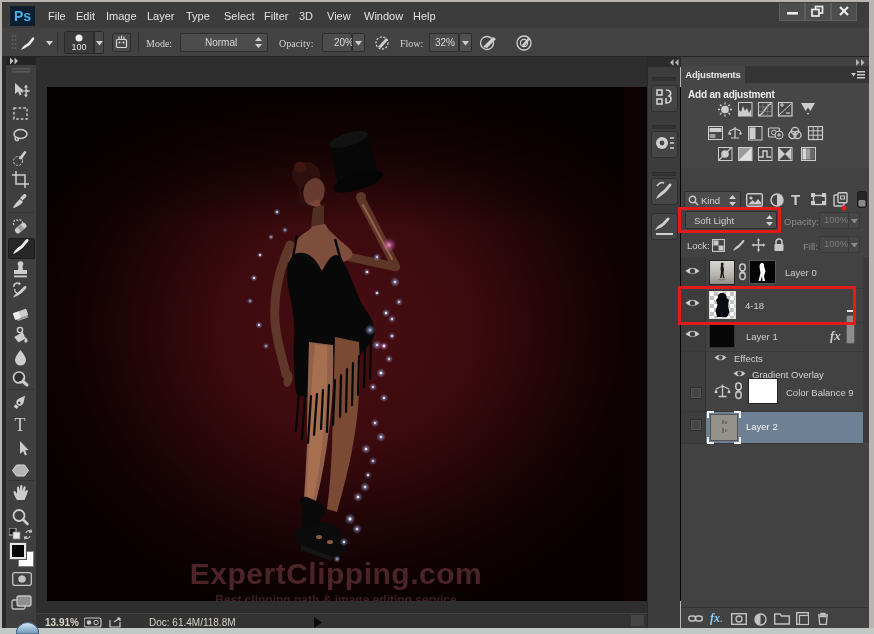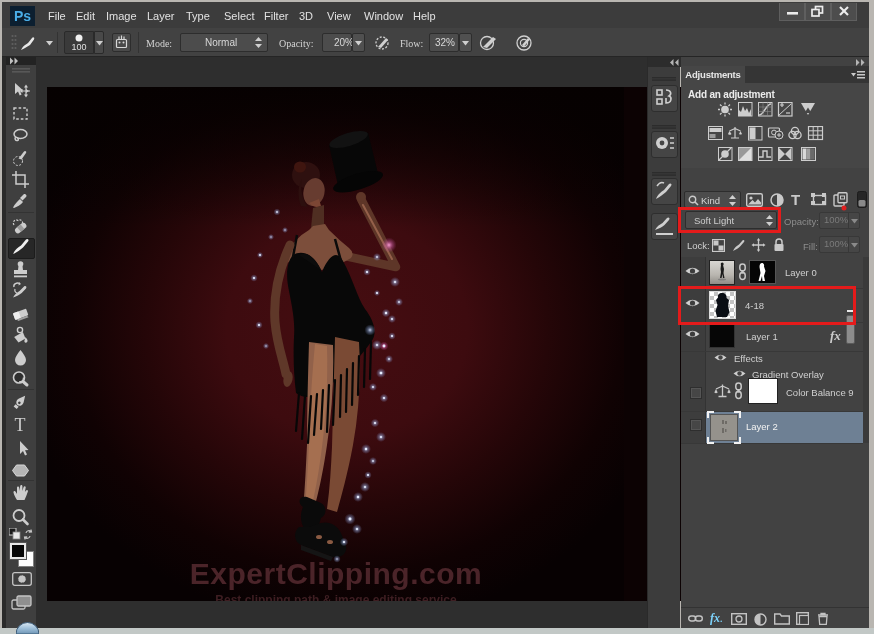--- a/index.html
+++ b/index.html
@@ -462,20 +462,37 @@
             <circle cx="207" cy="191" r="1"></circle>
             <circle cx="212" cy="238" r="1"></circle>
         <circle cx="337" cy="259" r="1.4"></circle>
       </g>
     </g>
 
     <text x="289" y="497" font-size="30" font-weight="bold" fill="#4b2429" text-anchor="middle" font-family="Liberation Sans, sans-serif" letter-spacing="0.5">ExpertClipping.com</text>
     <text x="289" y="517" font-size="12" font-weight="bold" fill="#3e1e22" text-anchor="middle" font-family="Liberation Sans, sans-serif">Best clipping path &amp; image editing service</text>
   </svg>
   </div>
+  <div id="statusbar">
+    <span class="abs" style="left:9px;top:3px;font-weight:bold">13.91%</span>
+    <svg class="abs" style="left:48px;top:3px" width="42" height="11">
+      <rect x="0" y="1" width="17" height="9" rx="2" fill="none" stroke="#c8c8c8" stroke-width="1.2"></rect>
+      <circle cx="5" cy="5.5" r="2.2" fill="#c8c8c8"></circle>
+        <circle cx="12" cy="5.5" r="2.2" fill="none" stroke="#c8c8c8"></circle>
+      <g fill="none" stroke="#c8c8c8" stroke-width="1.2">
+          <path d="M26 3 L26 10 L36 10 L36 5"></path>
+          <path d="M30 5 L36 1 M36 1 L33 1 M36 1 L36 4"></path>
+        </g>
+    </svg>
+    <span class="abs" style="left:113px;top:3px">Doc: 61.4M/118.8M</span>
+    <svg class="abs" style="left:277px;top:3px" width="10" height="11">
+        <path d="M1 0 L9 5.5 L1 11 Z" fill="#0a0a0a"></path>
+      </svg>
+    <div class="abs" style="left:595px;top:1px;width:13px;height:11px;background:#454545"></div>
+  </div>
 </div>
 
 <div id="minicol" class="abs">
   <div class="abs" style="left:0;top:0;width:33px;height:10px;background:#2c2c2c"></div>
   <svg class="abs" style="left:21px;top:2px" width="11" height="7">
       <g fill="#b5b5b5">
         <path d="M4.5 0 L1 3.5 L4.5 7 Z"></path>
         <path d="M9.5 0 L6 3.5 L9.5 7 Z"></path>
       </g>
     </svg>

